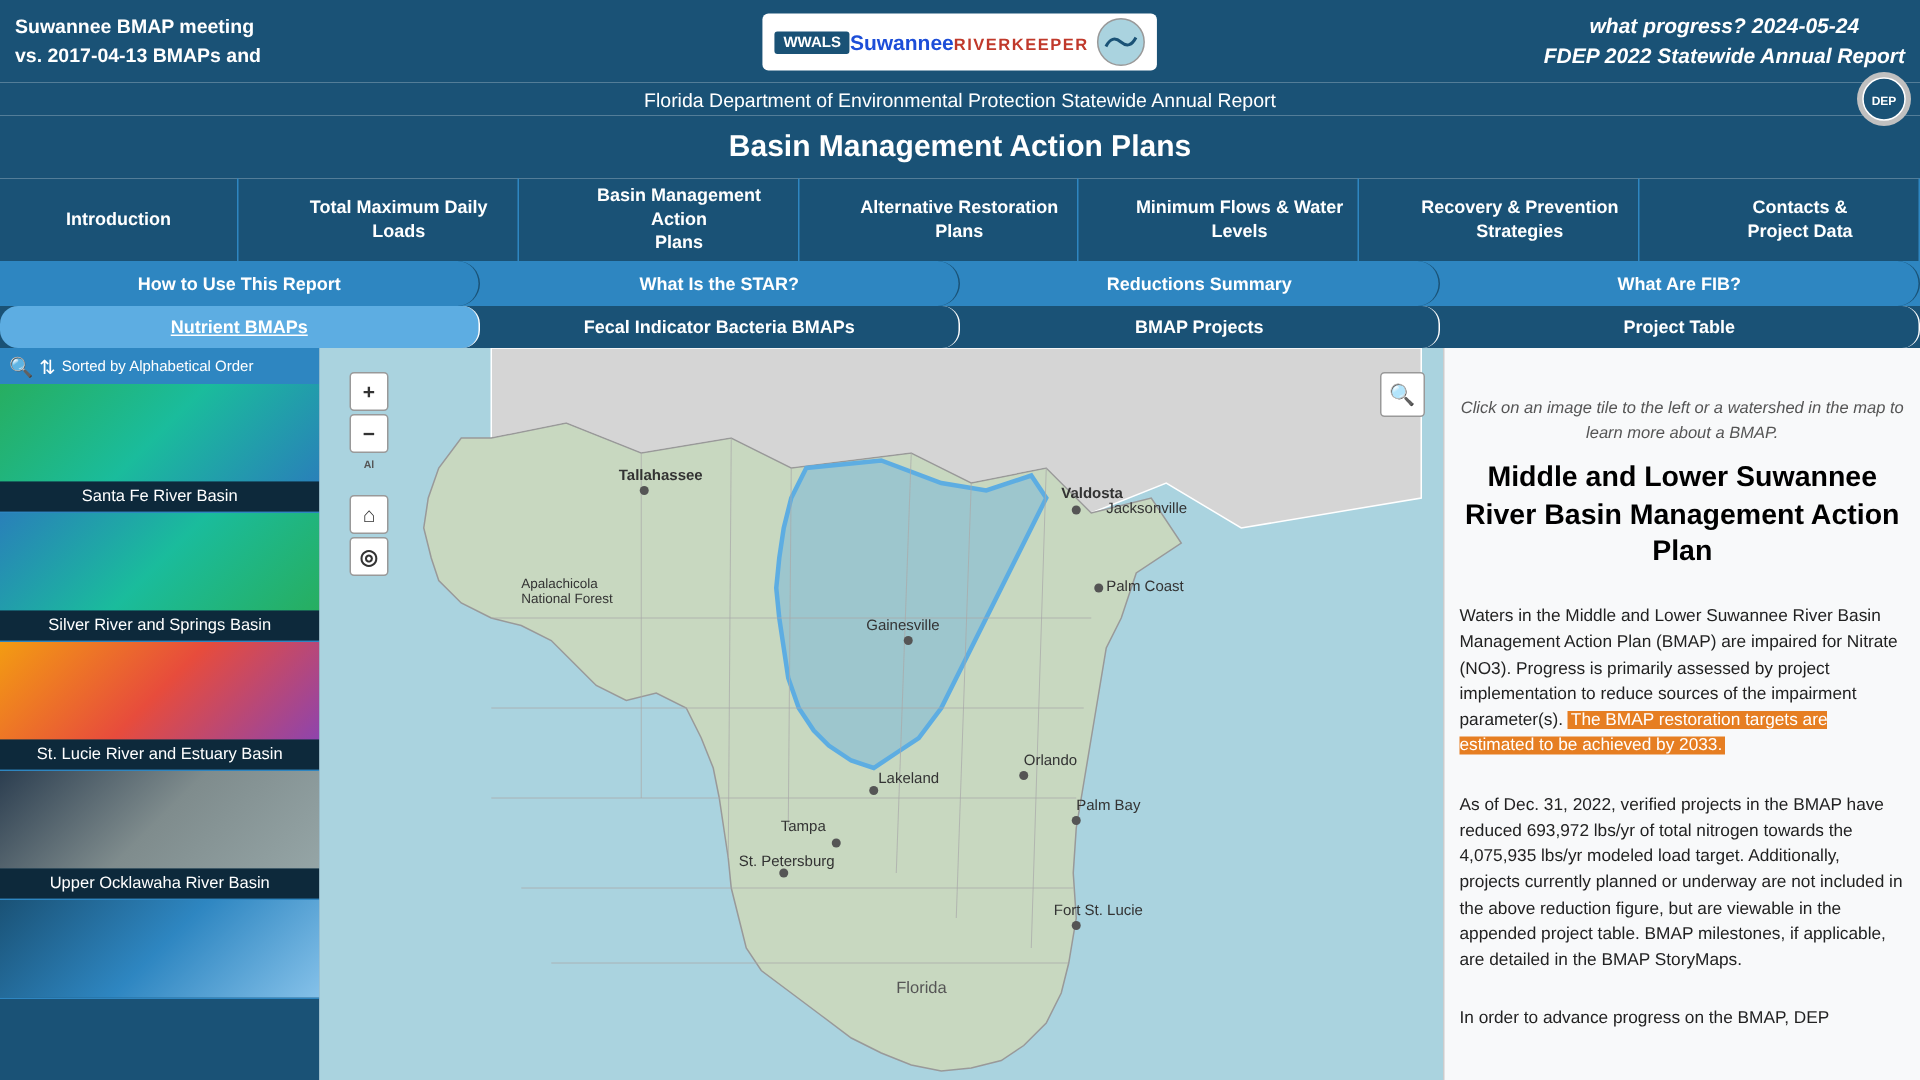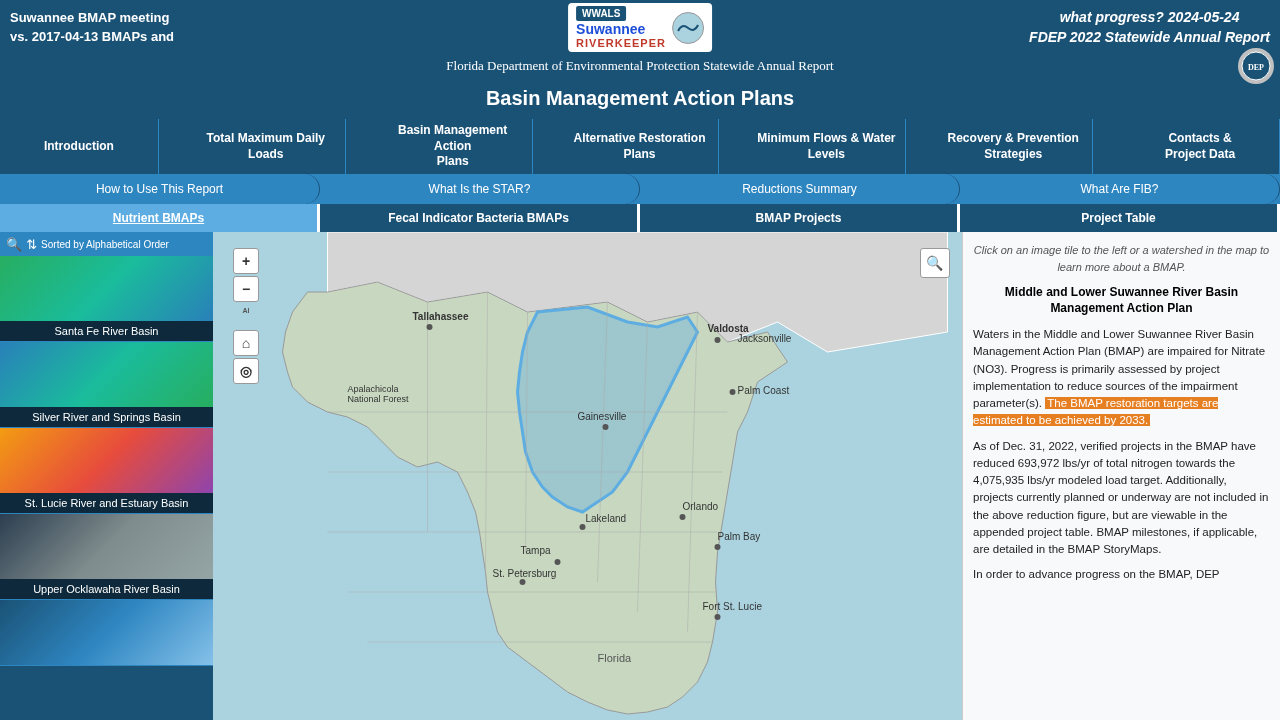--- a/index.html
+++ b/index.html
@@ -25,23 +25,22 @@
     #top-banner .right-text { font-size: 14px; font-weight: bold; text-align: center; line-height: 1.4; font-style: italic; }
 
     
     #dep-header {
       background: #1a5276;
       color: white;
       text-align: center;
       padding: 3px;
       font-size: 13px;
       height: 22px;
-      display: flex; align-items: flex-start; justify-content: center;
+      display: flex; align-items: center; justify-content: center;
       position: relative;
-      font-family: Liberation Serif, serif;
     }
     #dep-header .dep-logo {
       position: absolute; right: 6px;
       width: 36px; height: 36px;
       background: #c0c0c0; border-radius: 50%;
       display: flex; align-items: center; justify-content: center;
       font-size: 8px; color: #333; font-weight: bold; top: -7px;
     }
 
     
@@ -81,41 +80,42 @@
     #sub-nav {
       display: flex;
       background: #2e86c1;
       height: 30px;
     }
     .sub-nav-item {
       flex: 1;
       display: flex; align-items: center; justify-content: center;
       color: white;
       font-size: 12px;
-      font-weight: normal;
+      font-weight: bold;
       text-align: center;
       border-right: 1px solid #1a5276;
       cursor: pointer;
       border-radius: 15px;
     }
 
     
     #bmap-tabs {
       display: flex;
       background: #1a5276;
       height: 28px;
     }
     .bmap-tab {
       flex: 1;
       display: flex; align-items: center; justify-content: center;
       color: white;
       font-size: 12px;
       font-weight: bold;
       cursor: pointer;
-      border-right: 3px solid #ffffff;
+      border-right: 1px solid #ffffff;
+      border-radius: 12px;
     }
     .bmap-tab.active {
       background: #5dade2;
       text-decoration: underline;
     }
 
     
     #content-area {
       display: flex;
       height: calc(720px - 55px - 22px - 42px - 55px - 30px - 28px);
@@ -193,25 +193,25 @@
       padding: 10px;
       border-left: 1px solid #ccc;
       flex-shrink: 0;
     }
     #right-panel .hint-text {
       font-size: 11px; color: #555; text-align: center;
       margin-bottom: 10px;
       font-style: italic;
     }
     #right-panel h2 {
-      font-size: 12px; font-weight: bold; color: #000;
+      font-size: 19px; font-weight: bold; color: #000;
       text-align: center; margin-bottom: 10px; line-height: 1.3;
     }
     #right-panel p {
-      font-size: 11.5px; color: #222; line-height: 1.5; margin-bottom: 8px;
+      font-size: 11.5px; color: #222; line-height: 1.5; margin-bottom: 8px; margin-top: 22px;
     }
     .highlight-orange {
       background-color: #e67e22;
       color: white;
       padding: 0 2px;
     }
 
     
     .img-green { background: linear-gradient(135deg, #27ae60, #1abc9c, #2980b9); }
     .img-blue { background: linear-gradient(135deg, #2980b9, #1abc9c, #27ae60); }
@@ -221,21 +221,21 @@
   </style>
 </head>
 <body>
 
 <div id="top-banner">
   <div class="left-text">
     <span style="white-space:pre-line;">Suwannee BMAP meeting
 vs. 2017-04-13 BMAPs and</span>
   </div>
   <div class="center-logo">
-    <div style="display:flex;flex-direction:column;align-items:flex-start;">
+    <div style="display:flex;flex-direction:row;align-items:flex-end;">
       <div style="background:#1a5276;color:white;font-size:10px;font-weight:bold;padding:2px 6px;border-radius:2px;">WWALS</div>
       <div style="color:#1d4ed8;font-size:14px;font-weight:bold;">Suwannee</div>
       <div style="color:#c0392b;font-size:11px;font-weight:bold;letter-spacing:1px;">RIVERKEEPER</div>
     </div>
     <div style="width:32px;height:32px;background:#aad3df;border-radius:50%;border:1px solid #999;display:flex;align-items:center;justify-content:center;">
       <svg width="24" height="14" viewBox="0 0 24 14">
           <path d="M2 10 Q6 2 12 7 Q18 12 22 4" stroke="#1a5276" stroke-width="2" fill="none"></path>
         </svg>
     </div>
   </div>

